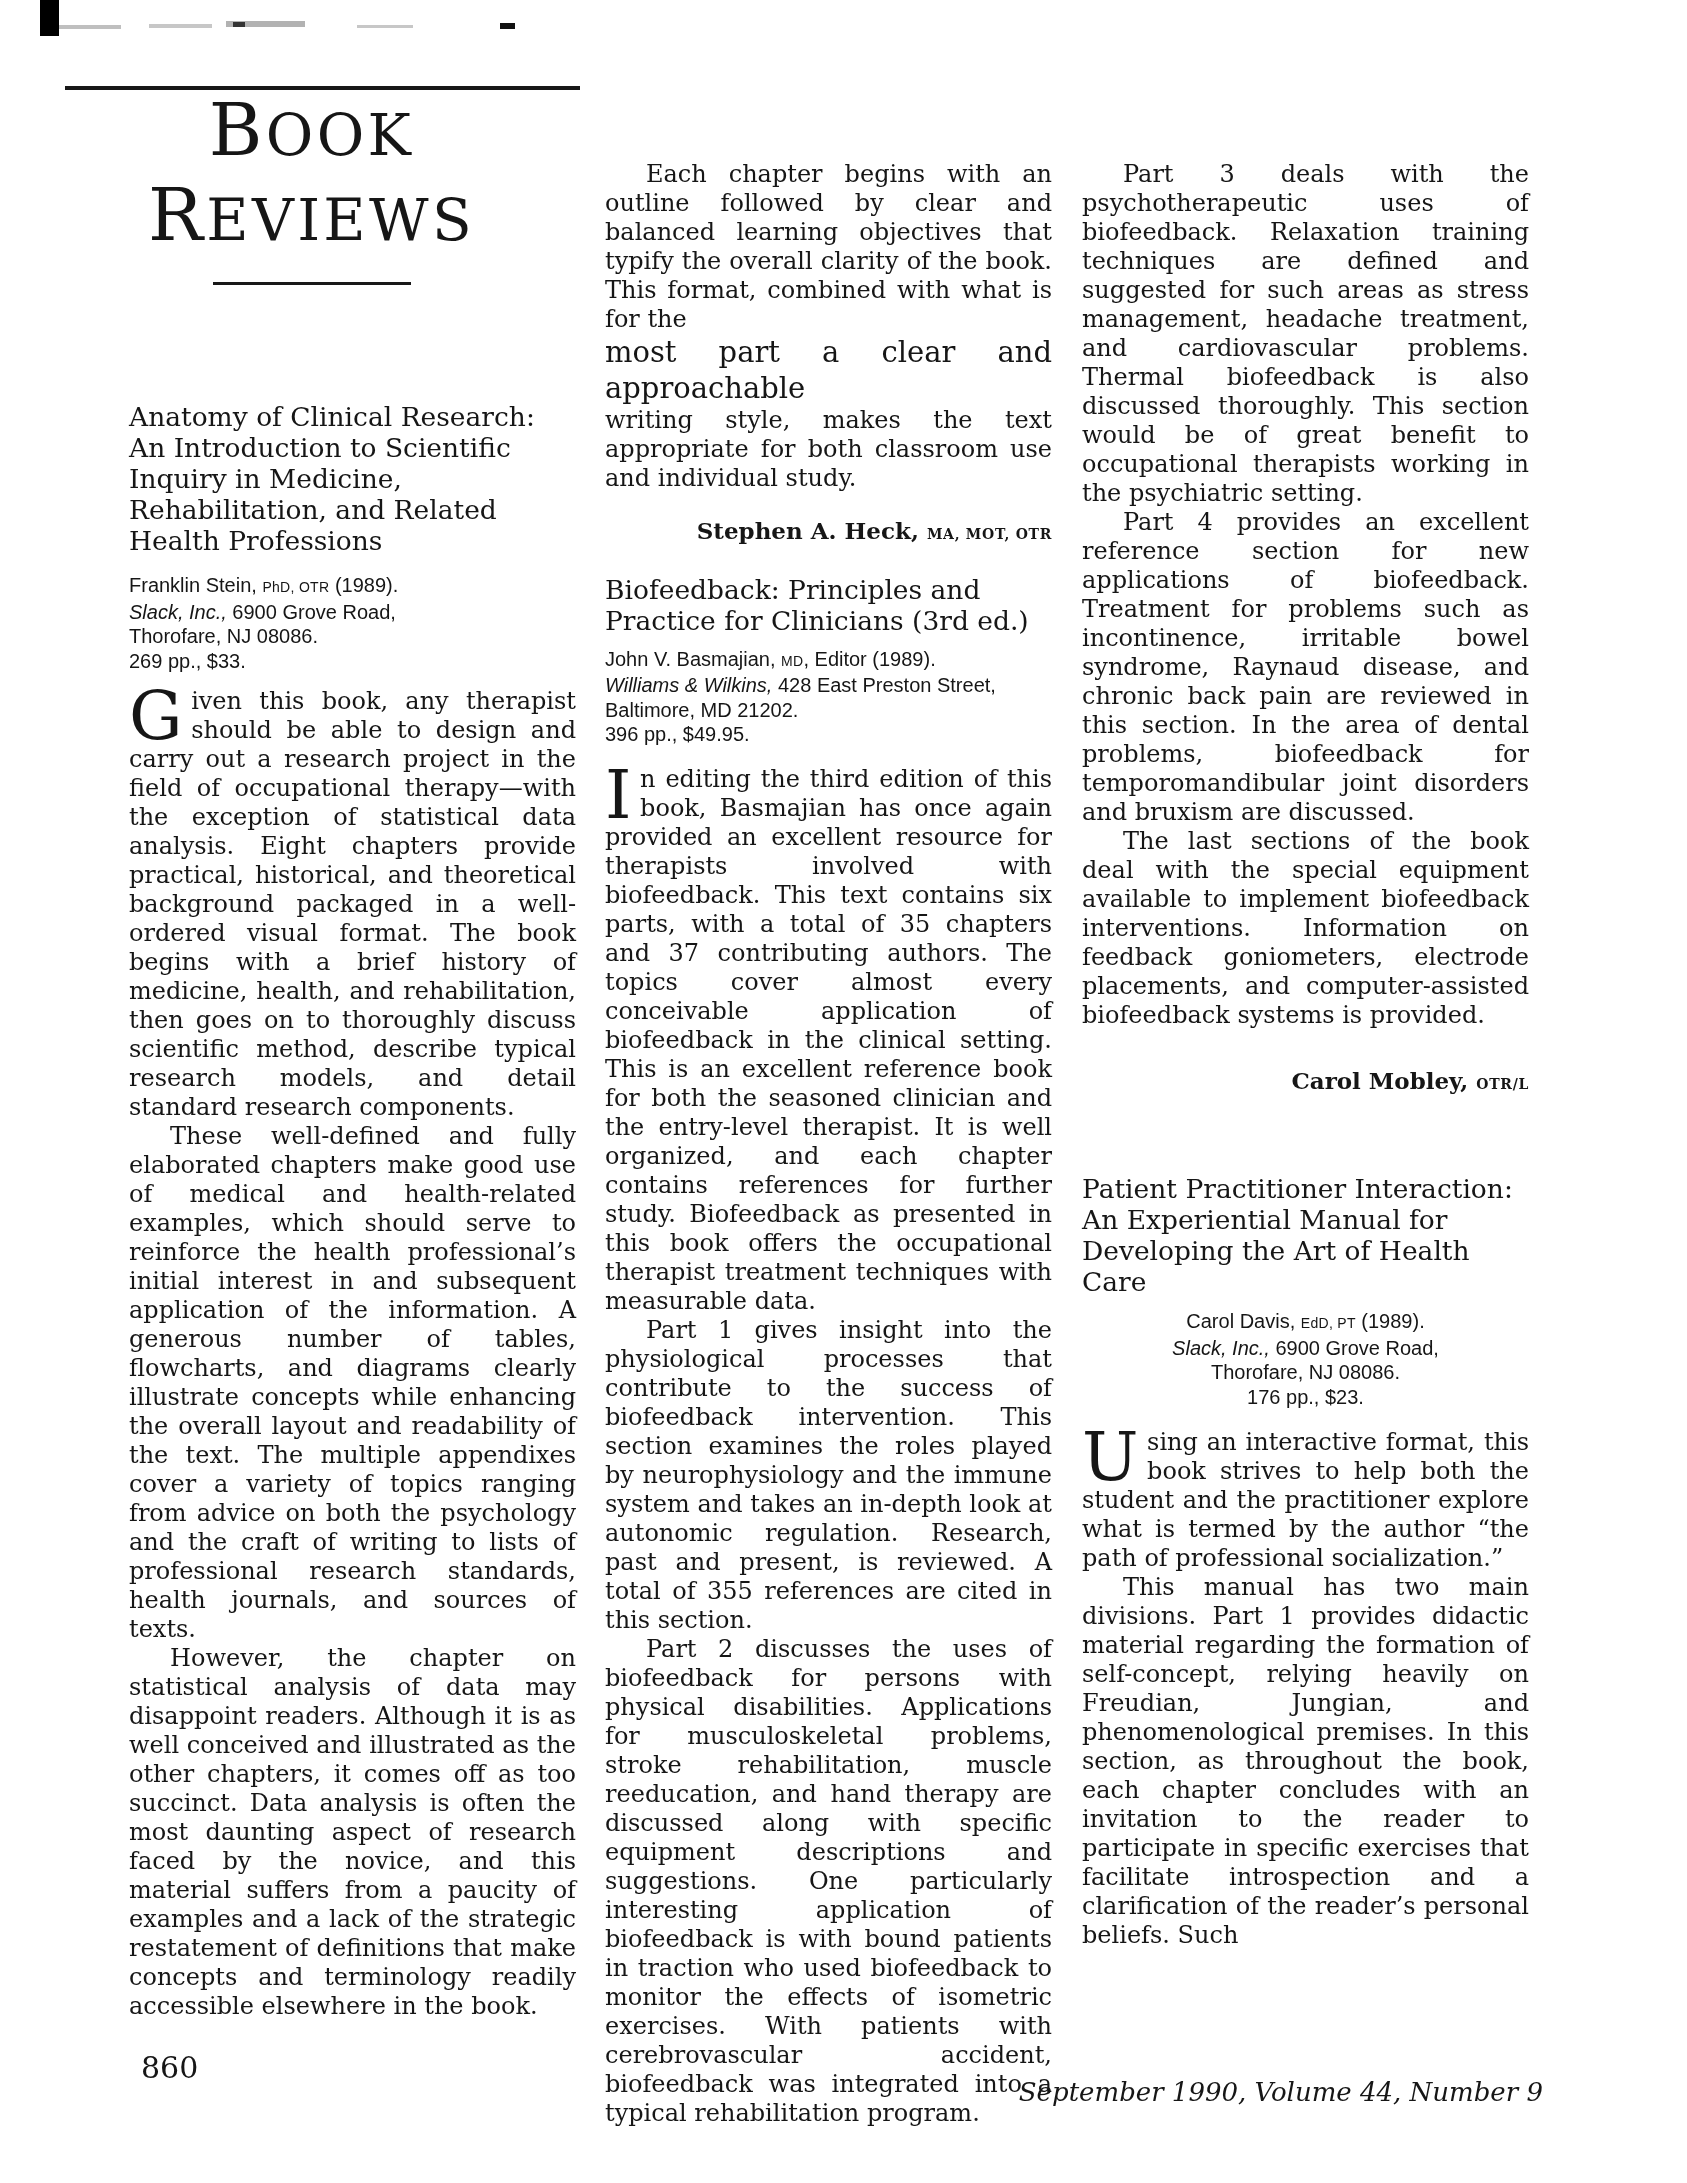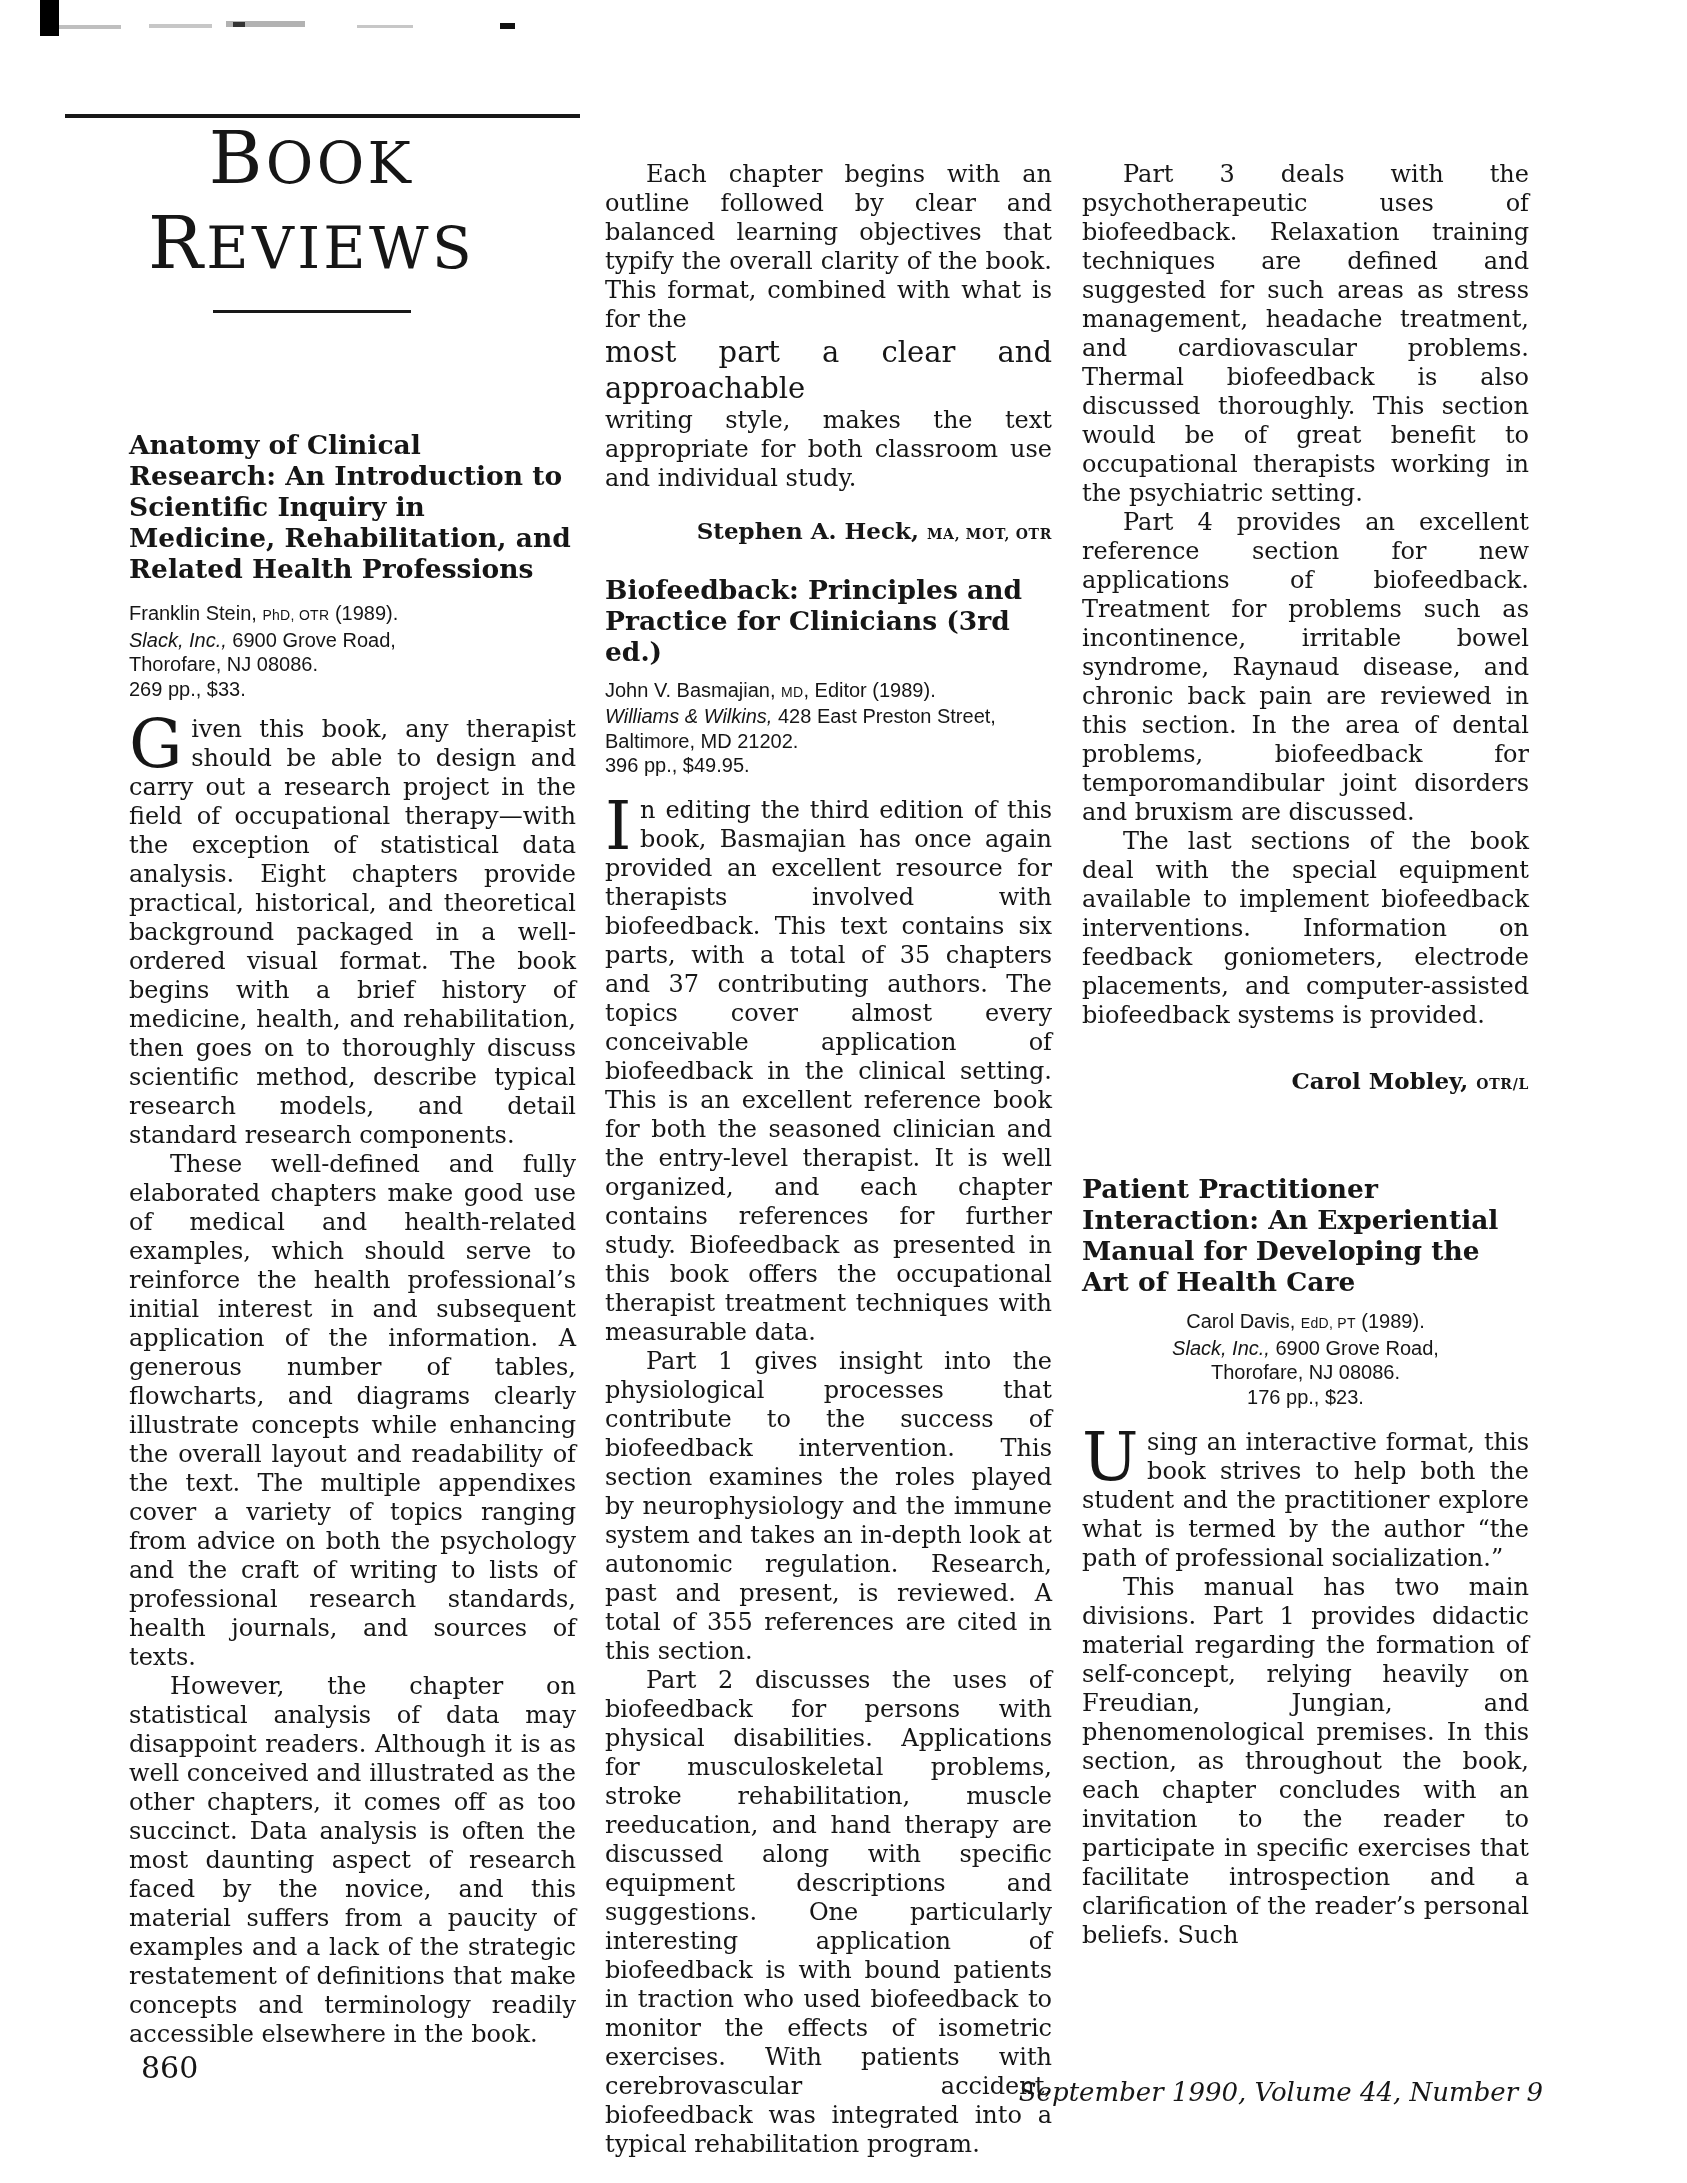--- a/index.html
+++ b/index.html
@@ -4,33 +4,33 @@
 <style>
   html,body{margin:0;padding:0;background:#ffffff;}
   .page{
     position:relative;width:1687px;height:2183px;background:#ffffff;
     color:#161616;font-family:"DejaVu Serif",serif;overflow:hidden;
   }
   
   .artifact{position:absolute;}
   
   .col{position:absolute;top:0;width:447px;}
-  .col-left{left:129px;padding-top:114px;}
+  .col-left{left:129px;padding-top:86px;}
   .col-mid{left:605px;padding-top:160px;}
   .col-right{left:1082px;padding-top:160px;}
   
   .mast-rule{height:4px;background:#181818;width:515px;margin-left:-64px;}
   .mast-wrap{position:relative;left:-41px;text-align:center;}
   .mast-line{line-height:57px;letter-spacing:3.3px;margin-top:10.6px;white-space:nowrap;}
   .mast-line + .mast-line{margin-top:6.6px;}
   .mast-initial{font-size:73px;}
   .mast-rest{font-size:58px;}
   .mast-underline{height:3.3px;background:#181818;width:198px;margin:17px auto 0 auto;}
   
-  .review-title{font-size:26.5px;line-height:31px;font-weight:700;margin:0;text-align:left;}
+  .review-title{font-size:26.5px;line-height:31px;font-weight:400;margin:0;text-align:left;}
   .citation{font-family:"Liberation Sans",sans-serif;font-size:20px;line-height:24.5px;font-weight:400;}
   .citation .creds{font-size:14px;letter-spacing:0.3px;}
   .citation .pub{font-style:italic;}
   
   .body-para{font-size:24px;line-height:29px;text-align:justify;margin:0;hyphens:auto;}
   .indent{text-indent:41px;}
   .dropcap{float:left;font-size:67px;line-height:54px;padding:2.6px 8.6px 0 0;}
   .bigline{font-size:29px;line-height:36px;}
   
   .signature{text-align:right;font-size:23px;font-weight:700;margin:0;}

